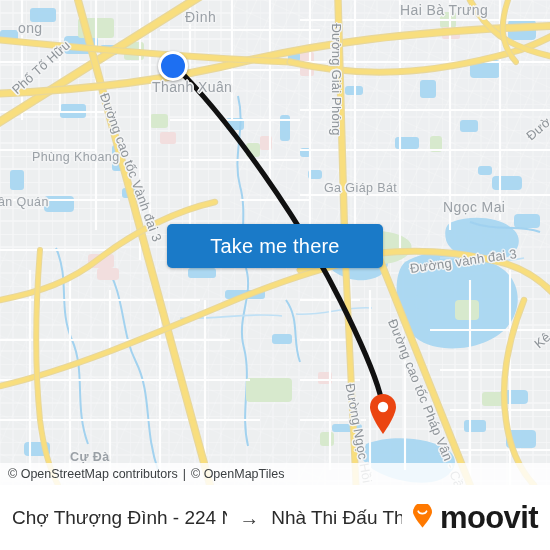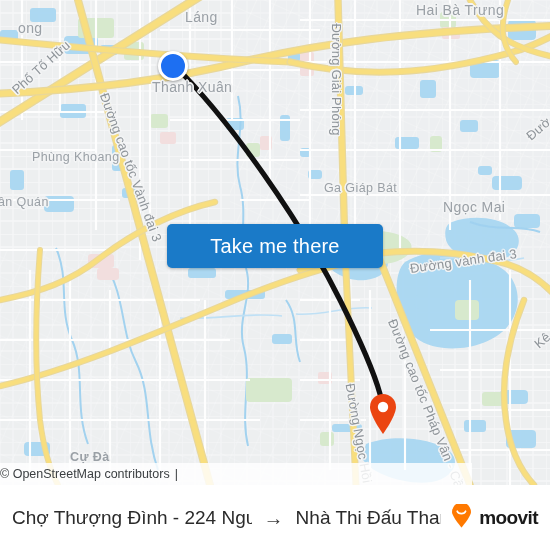--- a/index.html
+++ b/index.html
@@ -79,26 +79,27 @@
     font-family: "Liberation Sans", sans-serif;
     letter-spacing: .2px;
     cursor: pointer;
     box-shadow: 0 1px 3px rgba(0,0,0,.25);
   }
 
   
   #attribution {
     position: absolute;
     left: 0; top: 463px;
-    width: 472px; height: 22px;
+    width: 550px; height: 22px;
     background: rgba(255,255,255,.82);
     display: flex;
     align-items: center;
     font-size: 12.5px;
     color: #3c4043;
+    padding-left: 8px;
     box-sizing: border-box;
   }
   #attribution .sep { margin: 0 5px; color: #3c4043; }
 
   
   #bottom-bar {
     position: absolute;
     left: 0; top: 485px;
     width: 550px; height: 65px;
     background: #ffffff;
@@ -129,21 +130,21 @@
     font-size: 20px;
     line-height: 1;
   }
   #moovit-logo {
     display: flex;
     align-items: center;
     flex: 0 0 auto;
     margin-left: 10px;
   }
   #moovit-logo .wordmark {
-    font-size: 19px;
+    font-size: 31px;
     font-weight: bold;
     color: #1a1a1a;
     letter-spacing: -0.6px;
     margin-left: 7px;
   }
 </style>
 </head>
 <body>
 
 <div id="app">
@@ -311,22 +312,22 @@
         <path d="M508 0 C500 24 500 44 516 62" stroke="#f8de7e" stroke-width="4"></path>
 
         <path d="M40 250 C36 300 34 360 40 420 C44 452 50 470 58 485" stroke="#e8d79a" stroke-width="6"></path>
         <path d="M40 250 C36 300 34 360 40 420 C44 452 50 470 58 485" stroke="#f8de7e" stroke-width="4"></path>
       </g>
 
       <path d="M173 64 C230 120 300 220 340 300 C360 340 374 372 380 394" fill="none" stroke="#111111" stroke-width="5.2" stroke-linecap="round"></path>
     </svg>
 
     <div class="maplabel place" style="left:2px;   top:20px;margin-left:16px;">ong</div>
-    <div class="maplabel place" style="left:185px; top:9px;">Láng</div>
-    <div class="maplabel place" style="left:400px; top:2px;margin-left:16px;">Hai Bà Trưng</div>
+    <div class="maplabel place" style="left:185px; top:9px;">Đình</div>
+    <div class="maplabel place" style="left:400px; top:2px;">Hai Bà Trưng</div>
     <div class="maplabel place sm" style="left:32px;  top:150px;">Phùng Khoang</div>
     <div class="maplabel place" style="left:152px; top:79px;">Thanh Xuân</div>
     <div class="maplabel place sm" style="left:-2px;  top:195px;">ân Quán</div>
     <div class="maplabel place sm" style="left:324px; top:181px;">Ga Giáp Bát</div>
     <div class="maplabel place" style="left:443px; top:199px;">Ngọc Mai</div>
     <div class="maplabel place sm" style="left:70px;  top:450px;font-weight:bold;">Cự Đà</div>
 
     <div class="maplabel road" style="left:14px;  top:84px;  transform:rotate(-42deg); transform-origin:0 50%;">Phố Tố Hữu</div>
     <div class="maplabel road" style="left:104px; top:86px;  transform:rotate(70deg);  transform-origin:0 50%;">Đường cao tốc Vành đai 3</div>
     <div class="maplabel road" style="left:336px; top:16px;  transform:rotate(90deg);  transform-origin:0 50%;">Đường Giải Phóng</div>
@@ -341,20 +342,21 @@
     <div id="dest-marker" style="left:368px; top:393px;">
       <svg width="30" height="42" viewBox="0 0 30 42">
         <path d="M15 41 C15 41 28 23 28 14 A13 13 0 1 0 2 14 C2 23 15 41 15 41 Z" fill="#eb4511"></path>
         <circle cx="15" cy="14" r="5.2" fill="#ffffff"></circle>
       </svg>
     </div>
 
     <div id="attribution">
       <span>© OpenStreetMap contributors</span>
       <span class="sep">|</span>
+      <span>© OpenMapTiles</span>
     </div>
 
   </div>
 
   <button id="take-me-there">Take me there</button>
 
   <div id="bottom-bar">
     <div id="trip-endpoints">
       <span id="origin-name" class="endpoint">Chợ Thượng Đình - 224 Nguyễ...</span>
       <span id="arrow-icon">→</span>

